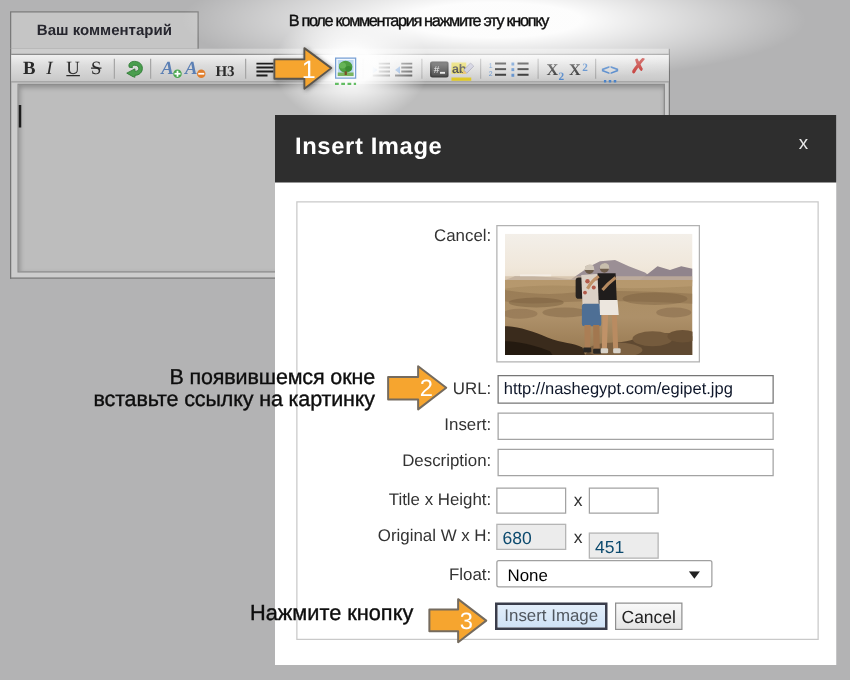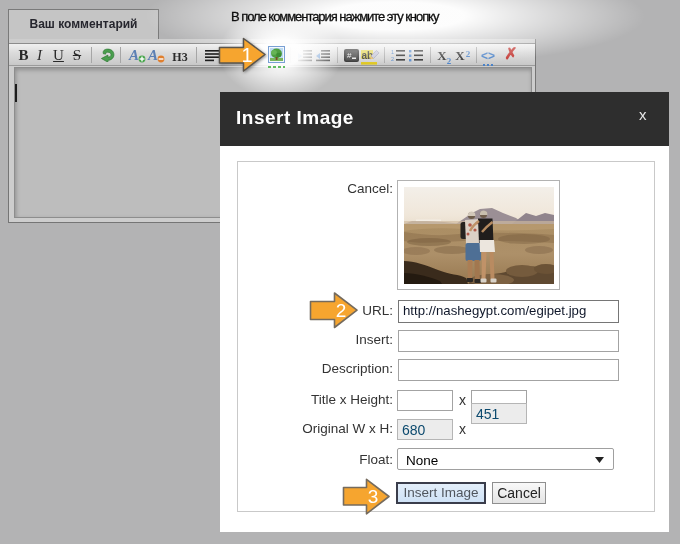--- a/index.html
+++ b/index.html
@@ -265,32 +265,34 @@
     <div class="inp" style="left:178px;top:238px;width:221px;height:22px;"></div>
     <div class="lbl" style="top:269px;">Description:</div>
     <div class="inp" style="left:178px;top:267px;width:221px;height:22px;"></div>
     <div class="lbl" style="top:300px;">Title x Height:</div>
     <div class="inp smallinp" style="left:177px;top:298px;"></div>
     <div class="xsep" style="left:239px;top:300px;">x</div>
     <div class="inp smallinp" style="left:251px;top:298px;"></div>
     <div class="lbl" style="top:329px;">Original W x H:</div>
     <div class="inp smallinp gray" style="left:177px;top:327px;line-height:20px;">680</div>
     <div class="xsep" style="left:239px;top:329px;">x</div>
-    <div class="inp smallinp gray" style="left:251px;top:311px;line-height:20px;">451</div>
+    <div class="inp smallinp gray" style="left:251px;top:334px;line-height:20px;">451</div>
     <div class="lbl" style="top:360px;">Float:</div>
-    <div style="left:177px;top:356px;width:217px;height:22px;border:1px solid #a0a0a0;border-radius:2px;background:#fff;">
+    <div style="left:177px;top:356px;width:173px;height:22px;border:1px solid #a0a0a0;border-radius:2px;background:#fff;">
       <span style="position:absolute;left:8px;top:4px;font-size:13.5px;color:#000;">None</span>
       <svg style="position:absolute;right:8px;top:8px;" width="10" height="7">
           <polygon points="0,0 9,0 4.5,6" fill="#222"></polygon>
         </svg>
     </div>
     <div class="btn1">Insert Image</div>
     <div class="btn2">Cancel</div>
   </div>
 
+  <div id="ann2" class="ann">В появившемся окне<br>вставьте ссылку на картинку</div>
+  <div id="ann3" class="ann">Нажмите кнопку</div>
 
   <svg id="arr1" style="left:216px;top:34px;" width="54" height="42" viewBox="0 0 54 42">
     <path d="M3.5,13.5 L27.5,13.5 L27.5,4.5 L49,20.5 L27.5,37 L27.5,29 L3.5,29 Z" fill="#f6a52f" stroke="#5a554e" stroke-width="1.5" stroke-linejoin="round" filter="drop-shadow(1.5px 1.8px 1.6px rgba(40,40,40,0.5))"></path>
     <text x="31" y="28" font-size="20" fill="#fff" text-anchor="middle" font-family="Liberation Sans">1</text>
   </svg>
   <svg id="arr2" style="left:306px;top:289px;" width="56" height="42" viewBox="0 0 56 42">
     <path d="M4.5,12.5 L28.5,12.5 L28.5,4 L51,21.2 L28.5,38.5 L28.5,30.5 L4.5,30.5 Z" fill="#f6a52f" stroke="#756b5e" stroke-width="1.6" stroke-linejoin="round"></path>
     <text x="35" y="28" font-size="19" fill="#fff" text-anchor="middle" font-family="Liberation Sans">2</text>
   </svg>
   <svg id="arr3" style="left:340px;top:475px;" width="54" height="42" viewBox="0 0 54 42">

